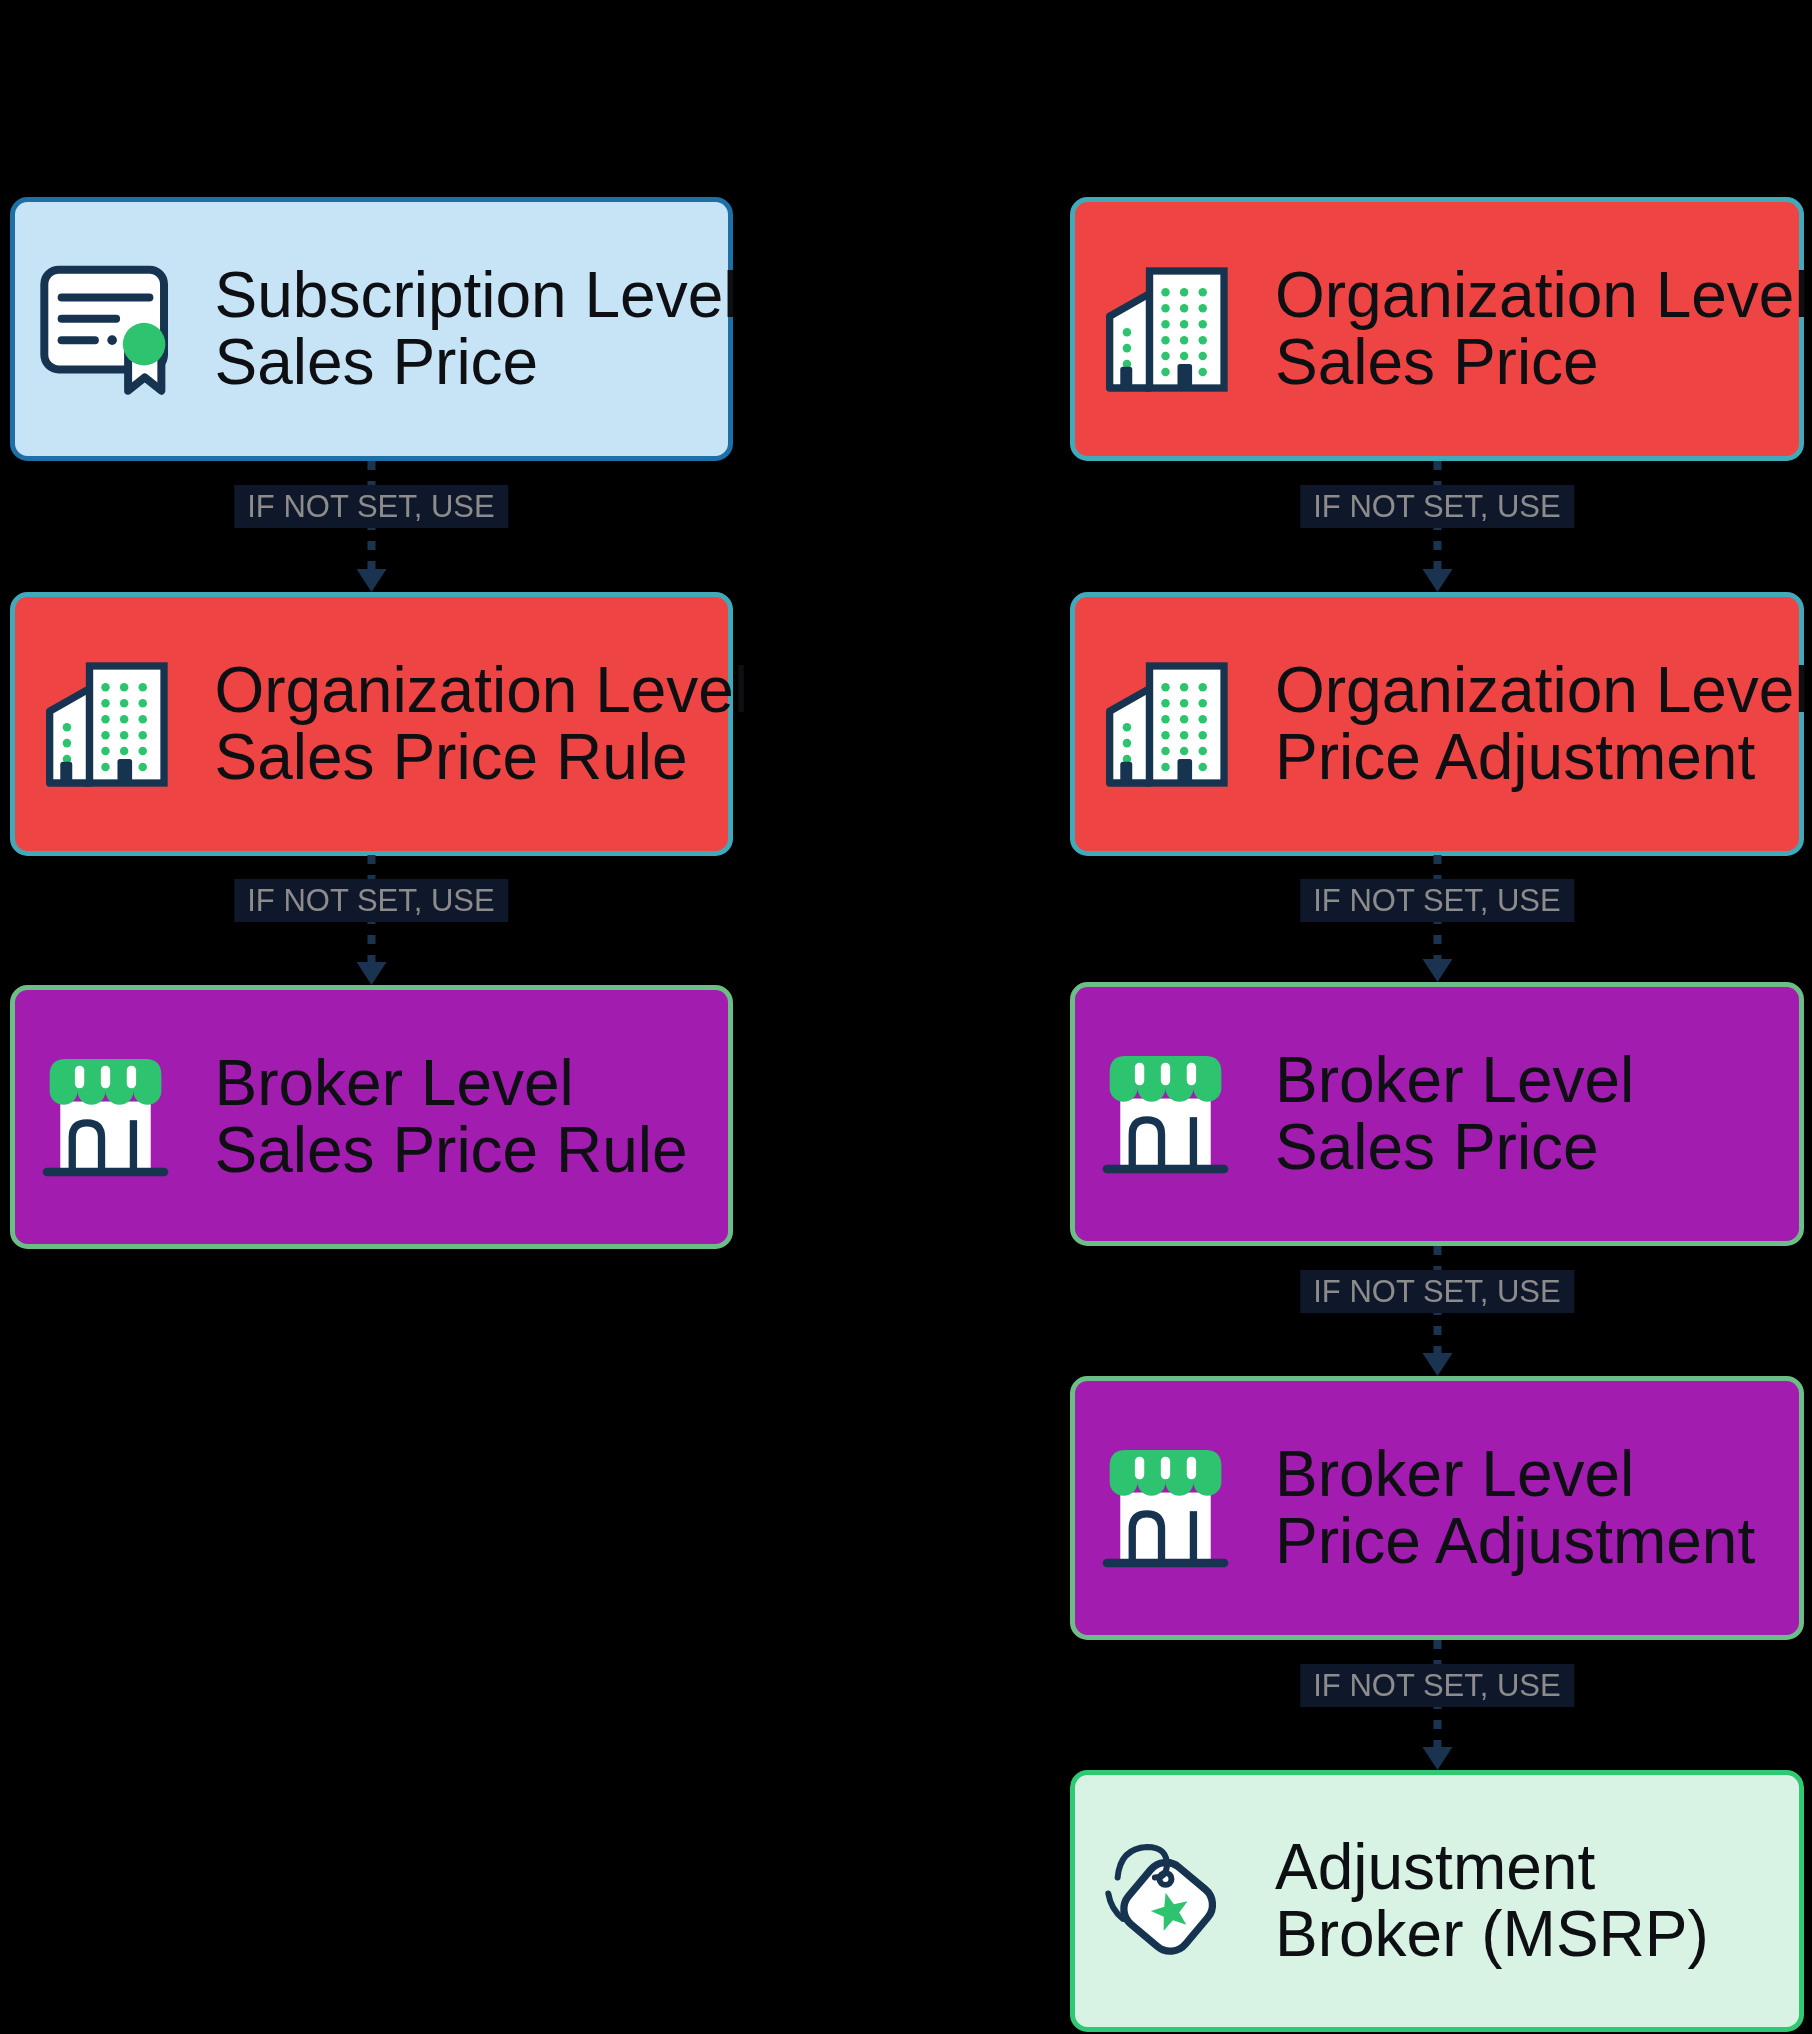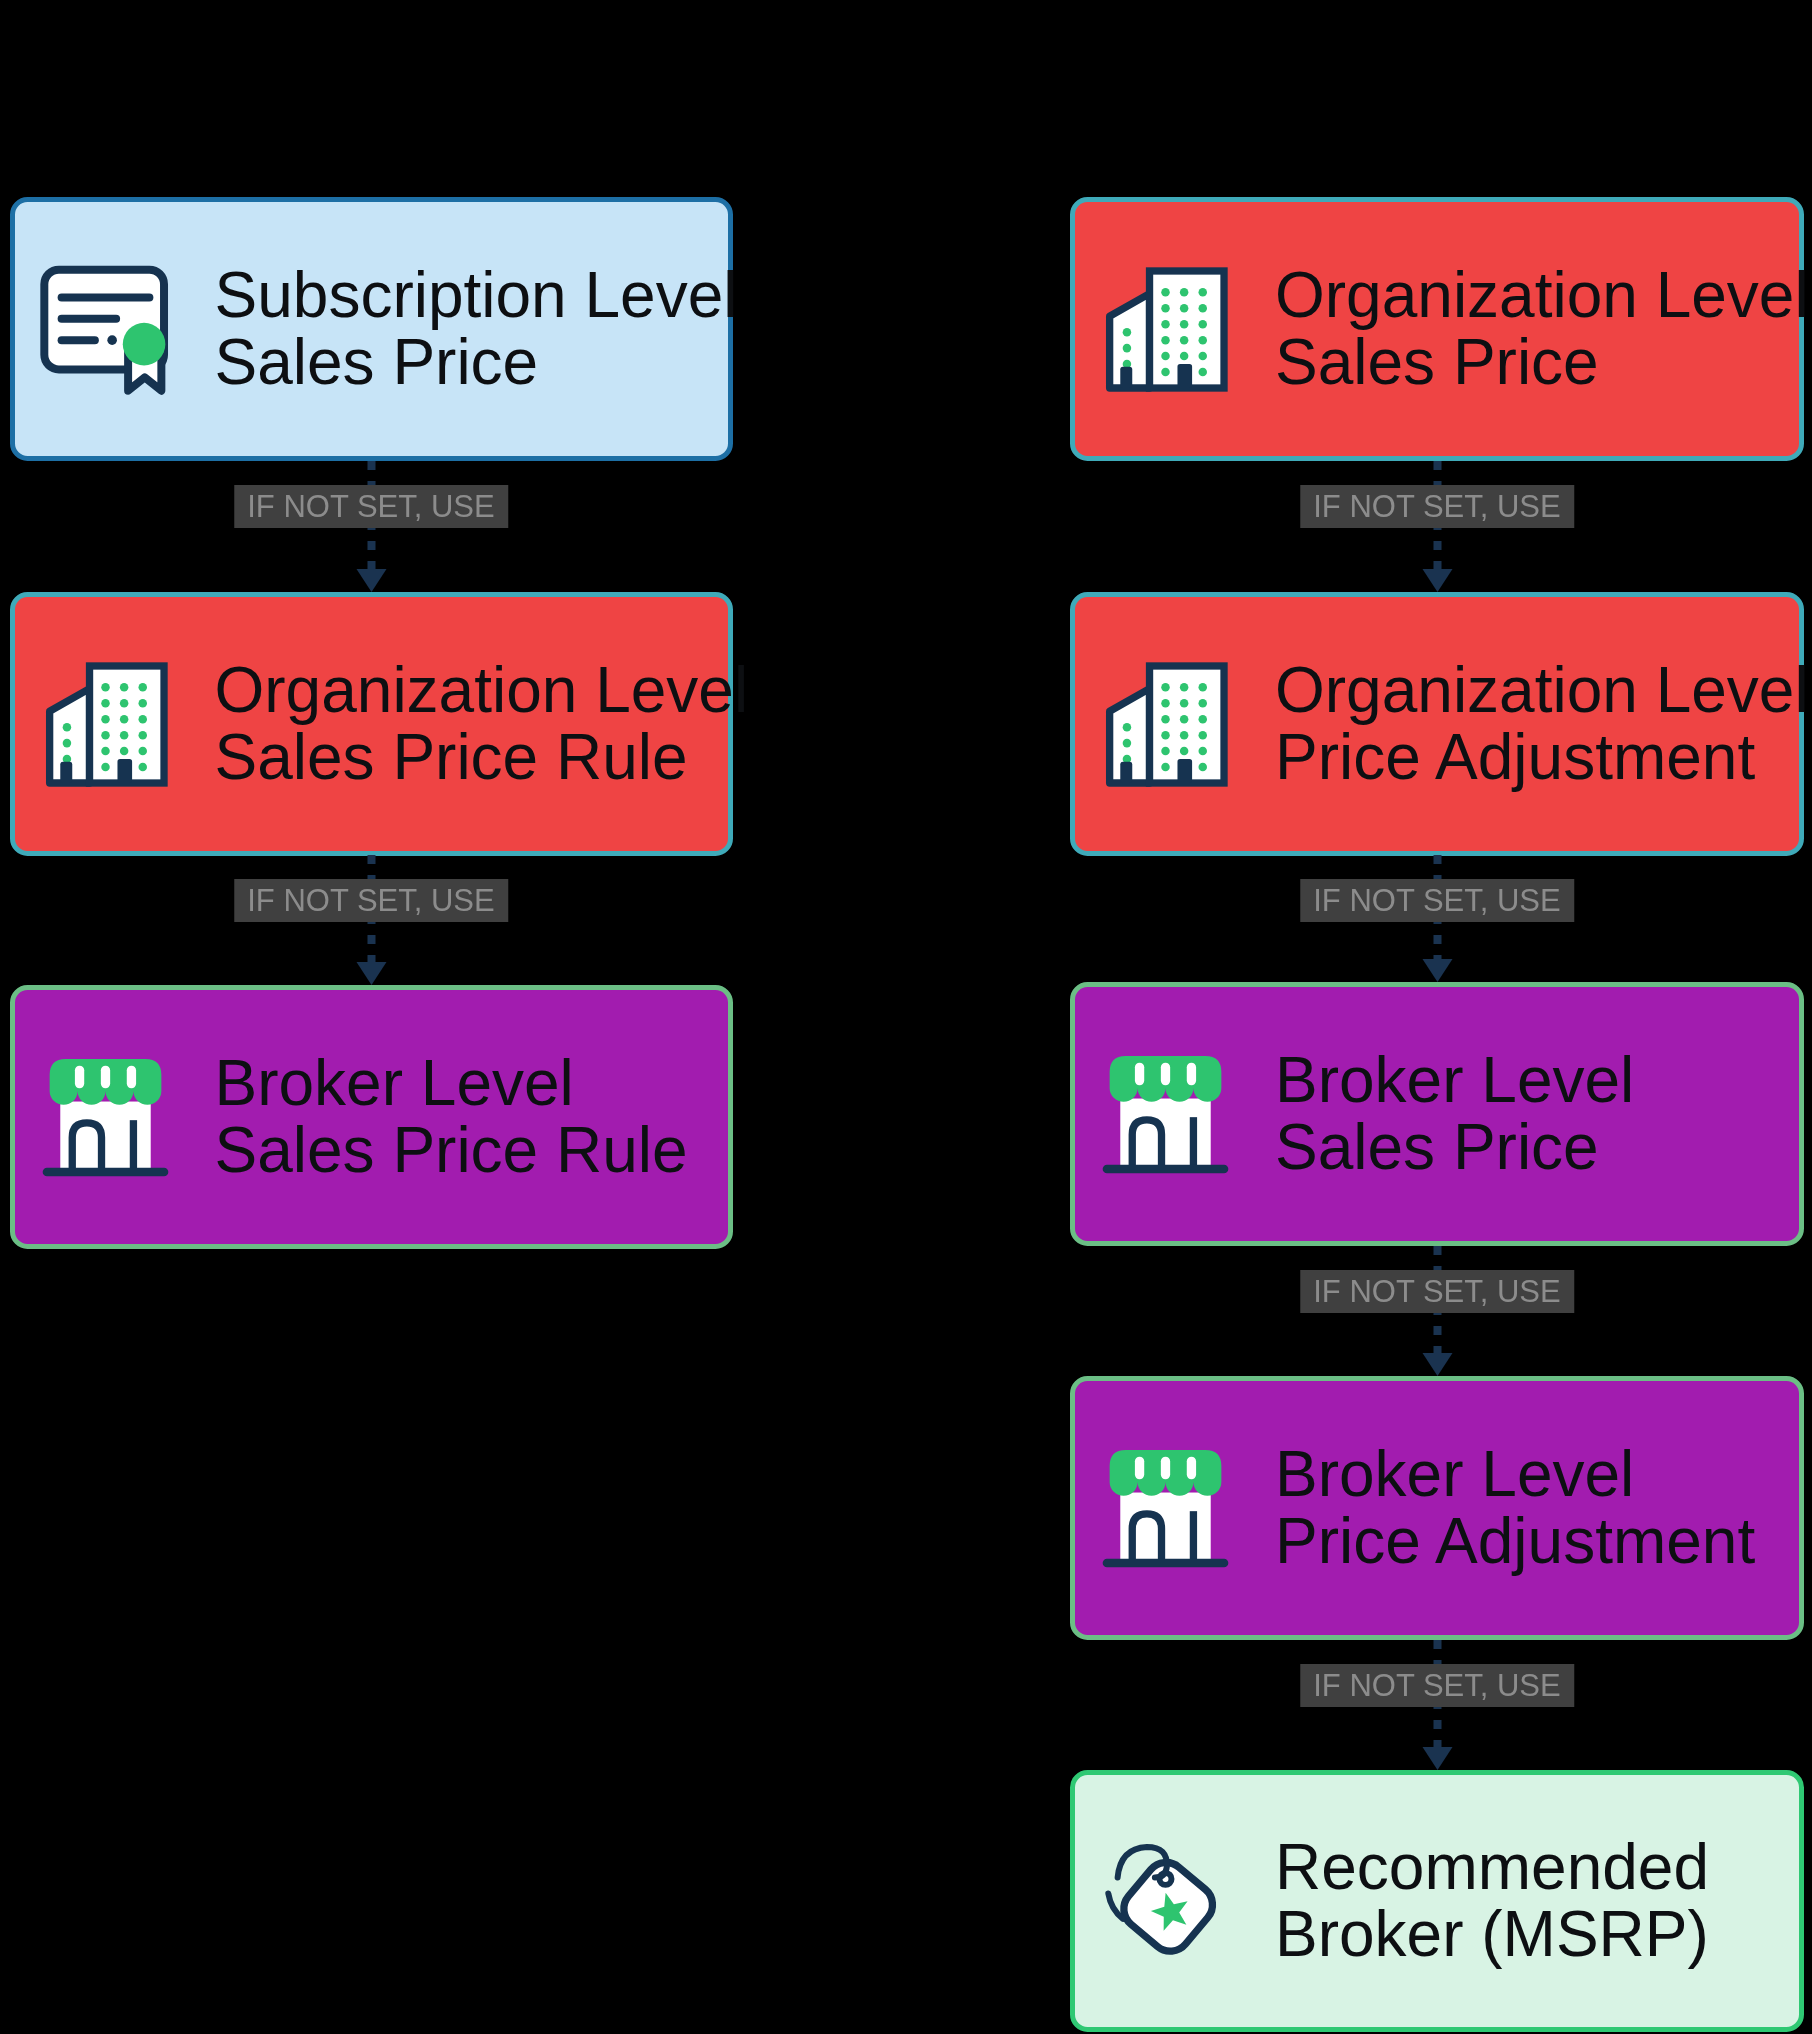--- a/index.html
+++ b/index.html
@@ -59,21 +59,21 @@
     transform:translateX(-50%);
     width:0;height:0;
     border-left:15px solid transparent;
     border-right:15px solid transparent;
     border-top:23px solid #1A3350;
   }
   .connector .lbl{
     position:absolute;
     top:24px;left:50%;
     transform:translateX(-50%);
-    background:#404040;
+    background:#0f172a;
     color:#8C8C8C;
     font-size:31px;
     line-height:35px;
     padding:4px 13.5px;
     white-space:nowrap;
   }
 </style>
 </head>
 <body>
 
@@ -307,20 +307,20 @@
           <g transform="rotate(40 52 54)">
             <rect x="24" y="26" width="56" height="56" rx="15" fill="#fff" stroke="#163350" stroke-width="5.5"></rect>
           </g>
           <circle cx="50" cy="33" r="4.5" fill="none" stroke="#163350" stroke-width="4.5"></circle>
           <path d="M14 32 Q16 10 36 9 Q52 9 51 24 Q50 32 42 32" fill="none" stroke="#163350" stroke-width="4.5" stroke-linecap="round"></path>
           <path d="M7 44 Q9 56 18 63" fill="none" stroke="#163350" stroke-width="4.5" stroke-linecap="round"></path>
           <path d="M50.1 43.5 L56.3 52.1 L66.6 49.8 L60.3 58.3 L65.7 67.4 L55.6 64.1 L48.6 72 L48.7 61.4 L39 57.2 L49.1 54 Z" fill="#2EC46F"></path>
         </svg>
       </div>
       <div class="txt">
-        <span>Recommended</span>
+        <span>Adjustment</span>
         <span>Broker (MSRP)</span>
       </div>
     </div>
 
   </div>
 </div>
 
 
 </body></html>

